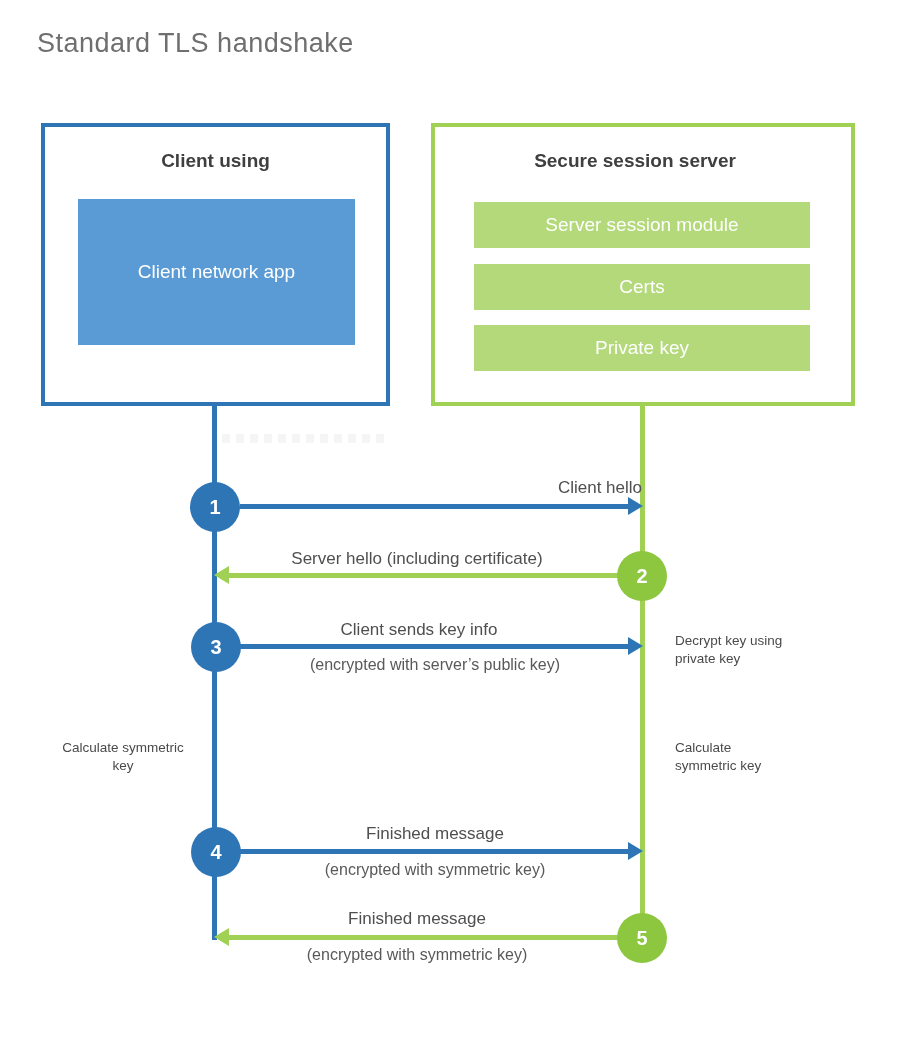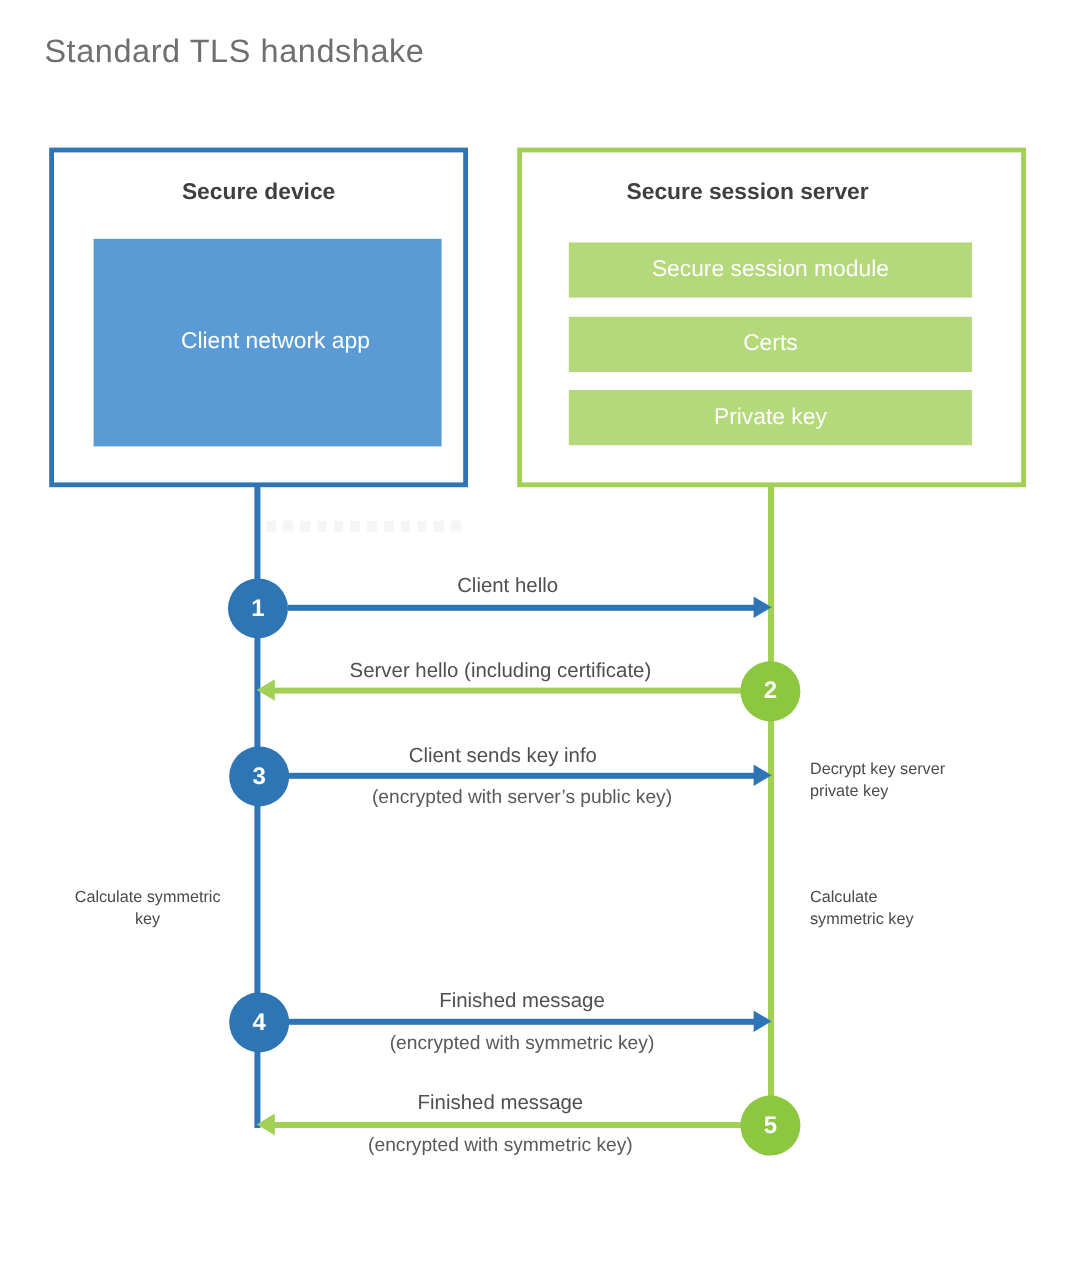--- a/index.html
+++ b/index.html
@@ -10,25 +10,25 @@
   .abs{position:absolute;}
   .page-title{
     left:37px;top:28px;font-size:27px;font-weight:300;color:#6f6f6f;letter-spacing:.5px;
   }
   
   .entity-box{box-sizing:border-box;background:#ffffff;}
   .client-box{left:41px;top:123px;width:349px;height:283px;border:4px solid #2e75b6;}
   .server-box{left:431px;top:123px;width:424px;height:283px;border:4px solid #a0d154;}
   .entity-title{font-size:19px;font-weight:bold;color:#3f3f3f;text-align:center;}
   .client-title{left:41px;top:150px;width:349px;}
-  .server-title{left:431px;top:150px;width:384px;}
+  .server-title{left:431px;top:150px;width:384px;padding-left:12px;}
   .client-app{
-    left:78px;top:199px;width:277px;height:173px;background:#5b9bd5;
+    left:78px;top:199px;width:277px;height:146px;background:#5b9bd5;
     display:flex;align-items:center;justify-content:center;text-align:center;
-    color:#ffffff;font-size:19px;line-height:1.5;padding-left:13px;
+    color:#ffffff;font-size:19px;line-height:1.5;
   }
   .client-app span{display:block;width:180px;}
   .server-bar{
     left:474px;width:336px;height:46px;background:#b3d97a;color:#ffffff;
     font-size:19px;text-align:center;line-height:46px;
   }
   
   .vline{width:5px;}
   .vline-blue{left:212px;top:404px;height:536px;background:#2e75b6;}
   .vline-green{left:640px;top:404px;height:534px;background:#a0d154;}
@@ -57,51 +57,51 @@
   .note-center{text-align:center;}
 </style>
 </head>
 <body>
 
 <div class="canvas">
 
   <div class="abs page-title">Standard TLS handshake</div>
 
   <div class="abs entity-box client-box"></div>
-  <div class="abs entity-title client-title">Secure device</div>
+  <div class="abs entity-title client-title">Client using</div>
   <div class="abs client-app">
     <span>Client network app</span>
   </div>
 
   <div class="abs entity-box server-box"></div>
   <div class="abs entity-title server-title">Secure session server</div>
-  <div class="abs server-bar" style="top:202px;">Secure session module</div>
+  <div class="abs server-bar" style="top:202px;">Server session module</div>
   <div class="abs server-bar" style="top:264px;">Certs</div>
   <div class="abs server-bar" style="top:325px;">Private key</div>
 
   <div class="abs vline vline-blue"></div>
   <div class="abs vline vline-green"></div>
   <div class="abs faint-dashes"></div>
 
-  <div class="abs msg-label" style="left:228px;top:478px;width:390px;">Client hello</div>
+  <div class="abs msg-label" style="left:252px;top:478px;width:390px;text-align:right;">Client hello</div>
   <div class="abs hline hline-blue" style="left:240px;top:504px;width:390px;"></div>
   <div class="abs head head-right-blue" style="left:628px;top:497px;"></div>
   <div class="abs circle circle-blue" style="left:190px;top:482px;">1</div>
 
   <div class="abs msg-label" style="left:216px;top:549px;width:402px;">Server hello (including certificate)</div>
   <div class="abs hline hline-green" style="left:228px;top:573px;width:390px;"></div>
   <div class="abs head head-left-green" style="left:214px;top:566px;"></div>
   <div class="abs circle circle-green" style="left:617px;top:551px;">2</div>
 
   <div class="abs msg-label" style="left:224px;top:620px;width:390px;">Client sends key info</div>
   <div class="abs hline hline-blue" style="left:240px;top:644px;width:390px;"></div>
   <div class="abs head head-right-blue" style="left:628px;top:637px;"></div>
   <div class="abs circle circle-blue" style="left:191px;top:622px;">3</div>
   <div class="abs msg-sub" style="left:240px;top:656px;width:390px;">(encrypted with server’s public key)</div>
-  <div class="abs side-note" style="left:675px;top:632px;width:135px;">Decrypt key server private key</div>
+  <div class="abs side-note" style="left:675px;top:632px;width:135px;">Decrypt key using private key</div>
 
   <div class="abs side-note note-center" style="left:58px;top:739px;width:130px;">Calculate symmetric key</div>
   <div class="abs side-note" style="left:675px;top:739px;width:110px;">Calculate symmetric key</div>
 
   <div class="abs msg-label" style="left:240px;top:824px;width:390px;">Finished message</div>
   <div class="abs hline hline-blue" style="left:240px;top:849px;width:390px;"></div>
   <div class="abs head head-right-blue" style="left:628px;top:842px;"></div>
   <div class="abs circle circle-blue" style="left:191px;top:827px;">4</div>
   <div class="abs msg-sub" style="left:240px;top:861px;width:390px;">(encrypted with symmetric key)</div>
 

